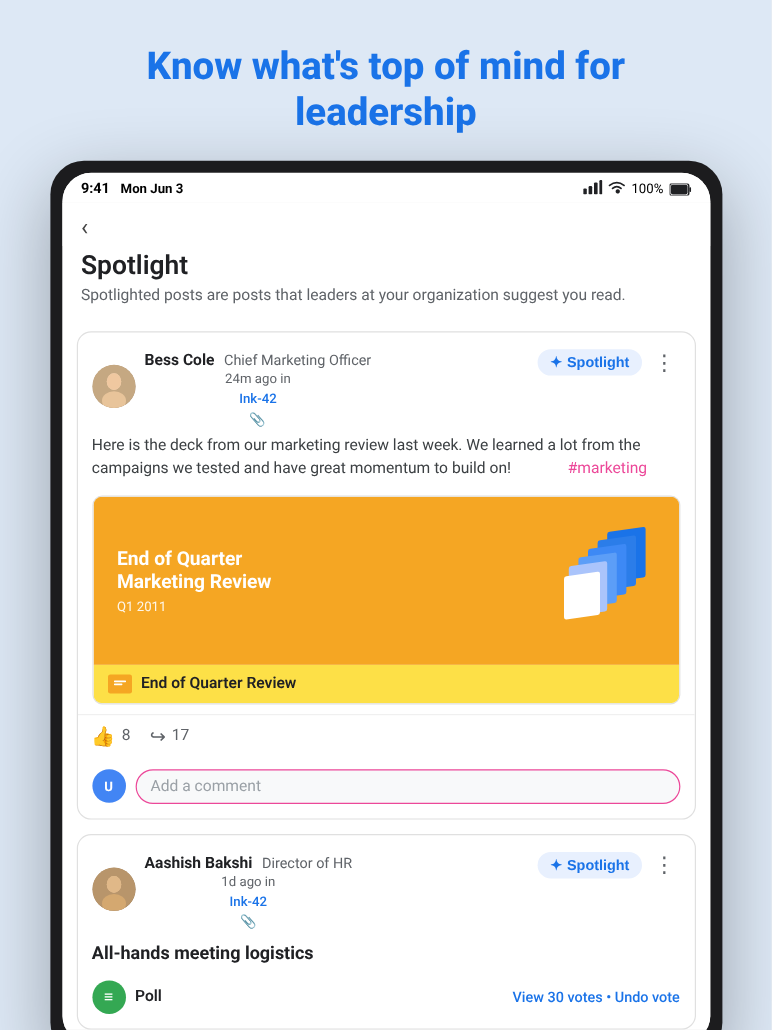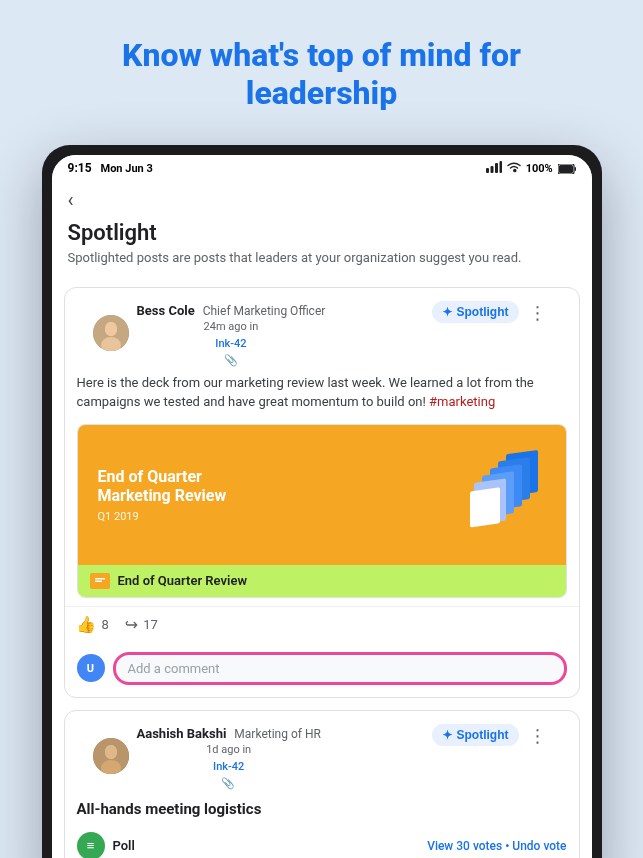--- a/index.html
+++ b/index.html
@@ -11,21 +11,21 @@
       display: flex;
       flex-direction: column;
       align-items: center;
     }
 
     .hero-title {
       text-align: center;
       color: #1a73e8;
       font-size: 32px;
       font-weight: 800;
-      padding: 36px 60px 32px;
+      padding: 36px 60px 21px;
       line-height: 1.2;
     }
 
     .device-frame {
       width: 560px;
       background: #1c1c1e;
       border-radius: 28px;
       padding: 0;
       overflow: hidden;
       box-shadow: 0 20px 60px rgba(0,0,0,0.3);
@@ -96,21 +96,21 @@
       border: 1px solid #e0e0e0;
       border-radius: 12px;
       background: white;
       overflow: hidden;
     }
 
     .post-header {
       display: flex;
       align-items: flex-start;
       justify-content: space-between;
-      padding: 12px 28px 6px;
+      padding: 12px 12px 6px;
     }
 
     .post-author-info {
       display: flex;
       align-items: center;
       gap: 8px;
     }
 
     .avatar {
       width: 36px;
@@ -198,21 +198,21 @@
       padding: 4px 12px 6px;
     }
 
     .post-body {
       font-size: 13px;
       color: #3c4043;
       padding: 0 12px 8px;
       line-height: 1.5;
     }
 
-    .hashtag { color: #b91c1c; }
+    .hashtag { color: #ec4899; margin-left: 44px; }
 
     .media-card {
       margin: 4px 12px 8px;
       border-radius: 8px;
       overflow: hidden;
       border: 1px solid #e0e0e0;
     }
 
     .media-preview {
       background: #f5a623;
@@ -240,21 +240,21 @@
       opacity: 0.9;
     }
 
     .media-graphic {
       display: flex;
       align-items: flex-end;
       gap: 3px;
     }
 
     .media-footer {
-      background: #bef264;
+      background: #fde047;
       padding: 8px 12px;
       display: flex;
       align-items: center;
       gap: 8px;
       font-size: 13px;
       font-weight: 600;
       color: #202124;
     }
 
     .doc-icon {
@@ -307,21 +307,21 @@
       flex-shrink: 0;
     }
 
     .comment-input {
       flex: 1;
       background: #f8f9fa;
       border-radius: 16px;
       padding: 6px 12px;
       font-size: 13px;
       color: #9aa0a6;
-      border: 3px solid #ec4899;
+      border: 1px solid #ec4899;
     }
 
     
     .post-card2 {
       margin: 8px 12px 12px;
       border: 1px solid #e0e0e0;
       border-radius: 12px;
       background: white;
       overflow: hidden;
     }
@@ -367,41 +367,41 @@
 </head>
 <body>
 
 <h1 class="hero-title">Know what's top of mind for leadership</h1>
 
 <div class="device-frame">
   <div class="device-inner">
 
     <div class="status-bar">
       <span class="status-time">
-        <span>9:15</span>
+        <span>9:41</span>
         &nbsp;
         <span style="font-weight:700;font-size:11px;">Mon Jun 3</span>
       </span>
       <div class="status-icons">
         <span>
           <svg width="16" height="12" viewBox="0 0 16 12">
               <rect x="0" y="7" width="3" height="5" rx="1" fill="#202124"></rect>
               <rect x="4.5" y="5" width="3" height="7" rx="1" fill="#202124"></rect>
               <rect x="9" y="2" width="3" height="10" rx="1" fill="#202124"></rect>
               <rect x="13.5" y="0" width="2.5" height="12" rx="1" fill="#202124"></rect>
             </svg>
         </span>
         <span>
           <svg width="16" height="12" viewBox="0 0 16 12">
               <path d="M8 9.5 a0.8 0.8 0 1 1 0 0.01" stroke="#202124" stroke-width="2" fill="#202124"></path>
               <path d="M4.5 7 Q8 4 11.5 7" stroke="#202124" stroke-width="1.5" fill="none" stroke-linecap="round"></path>
               <path d="M2 4.5 Q8 0 14 4.5" stroke="#202124" stroke-width="1.5" fill="none" stroke-linecap="round"></path>
             </svg>
         </span>
-        <span style="font-size:11px;font-weight:700;text-align:center;">
+        <span style="font-size:11px;font-weight:400;text-align:center;">
           <span>100%</span>
           <svg width="18" height="10" viewBox="0 0 18 10" style="vertical-align:middle;margin-left:2px;">
               <rect x="0" y="0" width="16" height="10" rx="2" ry="2" fill="none" stroke="#202124" stroke-width="1.2"></rect>
               <rect x="16.5" y="3" width="1.5" height="4" rx="1" fill="#202124"></rect>
               <rect x="1" y="1" width="14" height="8" rx="1.5" fill="#202124"></rect>
             </svg>
         </span>
       </div>
     </div>
 
@@ -450,21 +450,21 @@
 
 
         <div class="post-body">
           Here is the deck from our marketing review last week. We learned a lot from the campaigns we tested and have great momentum to build on! <span class="hashtag">#marketing</span>
         </div>
 
         <div class="media-card">
           <div class="media-preview">
             <div class="media-text">
               <h3>End of Quarter<br>Marketing Review</h3>
-              <p>Q1 2019</p>
+              <p>Q1 2011</p>
             </div>
 
             <div class="media-graphic">
               <svg width="80" height="90" viewBox="0 0 80 90">
 
                 <rect x="40" y="10" width="32" height="42" rx="2" fill="#1a73e8" transform="skewY(-8)"></rect>
                 <rect x="32" y="16" width="32" height="42" rx="2" fill="#2b7de9" transform="skewY(-8)"></rect>
                 <rect x="24" y="22" width="32" height="42" rx="2" fill="#3d89f5" transform="skewY(-8)"></rect>
                 <rect x="16" y="28" width="32" height="42" rx="2" fill="#5c9ef7" transform="skewY(-8)"></rect>
                 <rect x="8" y="34" width="32" height="42" rx="2" fill="#aac4fb" transform="skewY(-8)"></rect>
@@ -510,21 +510,21 @@
               <svg width="36" height="36" viewBox="0 0 36 36">
                 <circle cx="18" cy="18" r="18" fill="#b8956b"></circle>
                 <ellipse cx="18" cy="14" rx="6" ry="7" fill="#e8c49a"></ellipse>
                 <ellipse cx="18" cy="30" rx="10" ry="8" fill="#d4a870"></ellipse>
                 <ellipse cx="18" cy="14" rx="6" ry="7" fill="#e0b888"></ellipse>
               </svg>
             </div>
             <div>
               <div>
                 <span class="author-name">Aashish Bakshi</span>
-                <span class="author-title">Marketing of HR</span>
+                <span class="author-title">Director of HR</span>
               </div>
               <div class="post-meta">
                 <span>1d ago in</span>
                 <span class="ink-link">Ink-42</span>
                 <span>📎</span>
               </div>
             </div>
           </div>
           <div class="post-actions-right">
             <button class="spotlight-btn">

